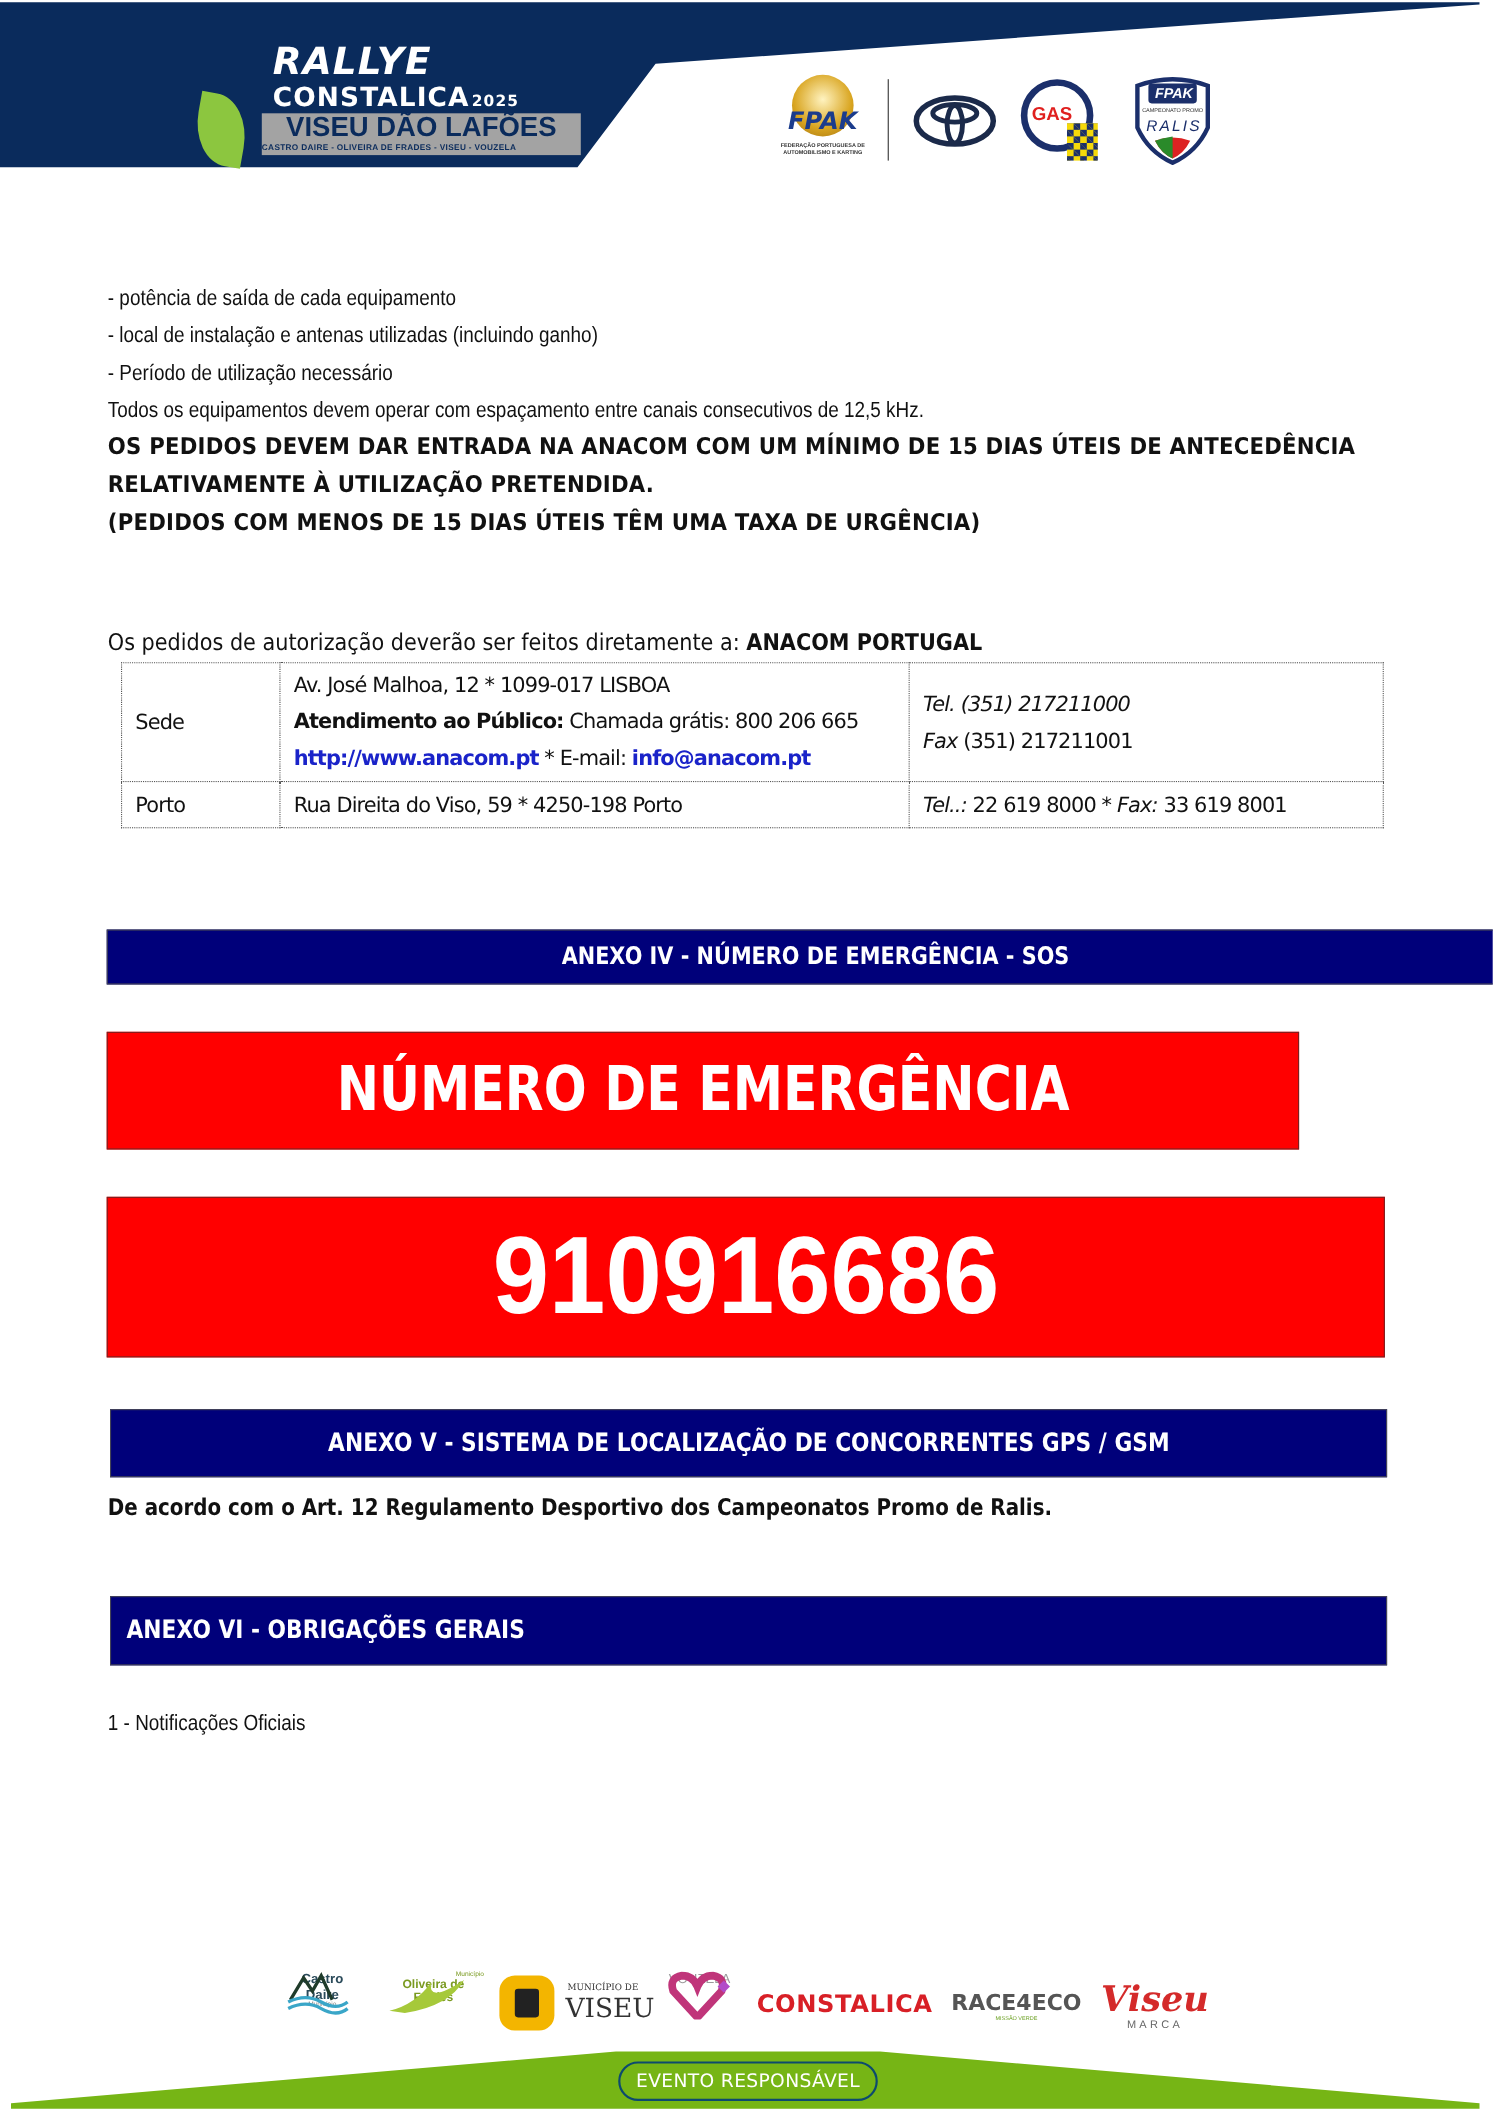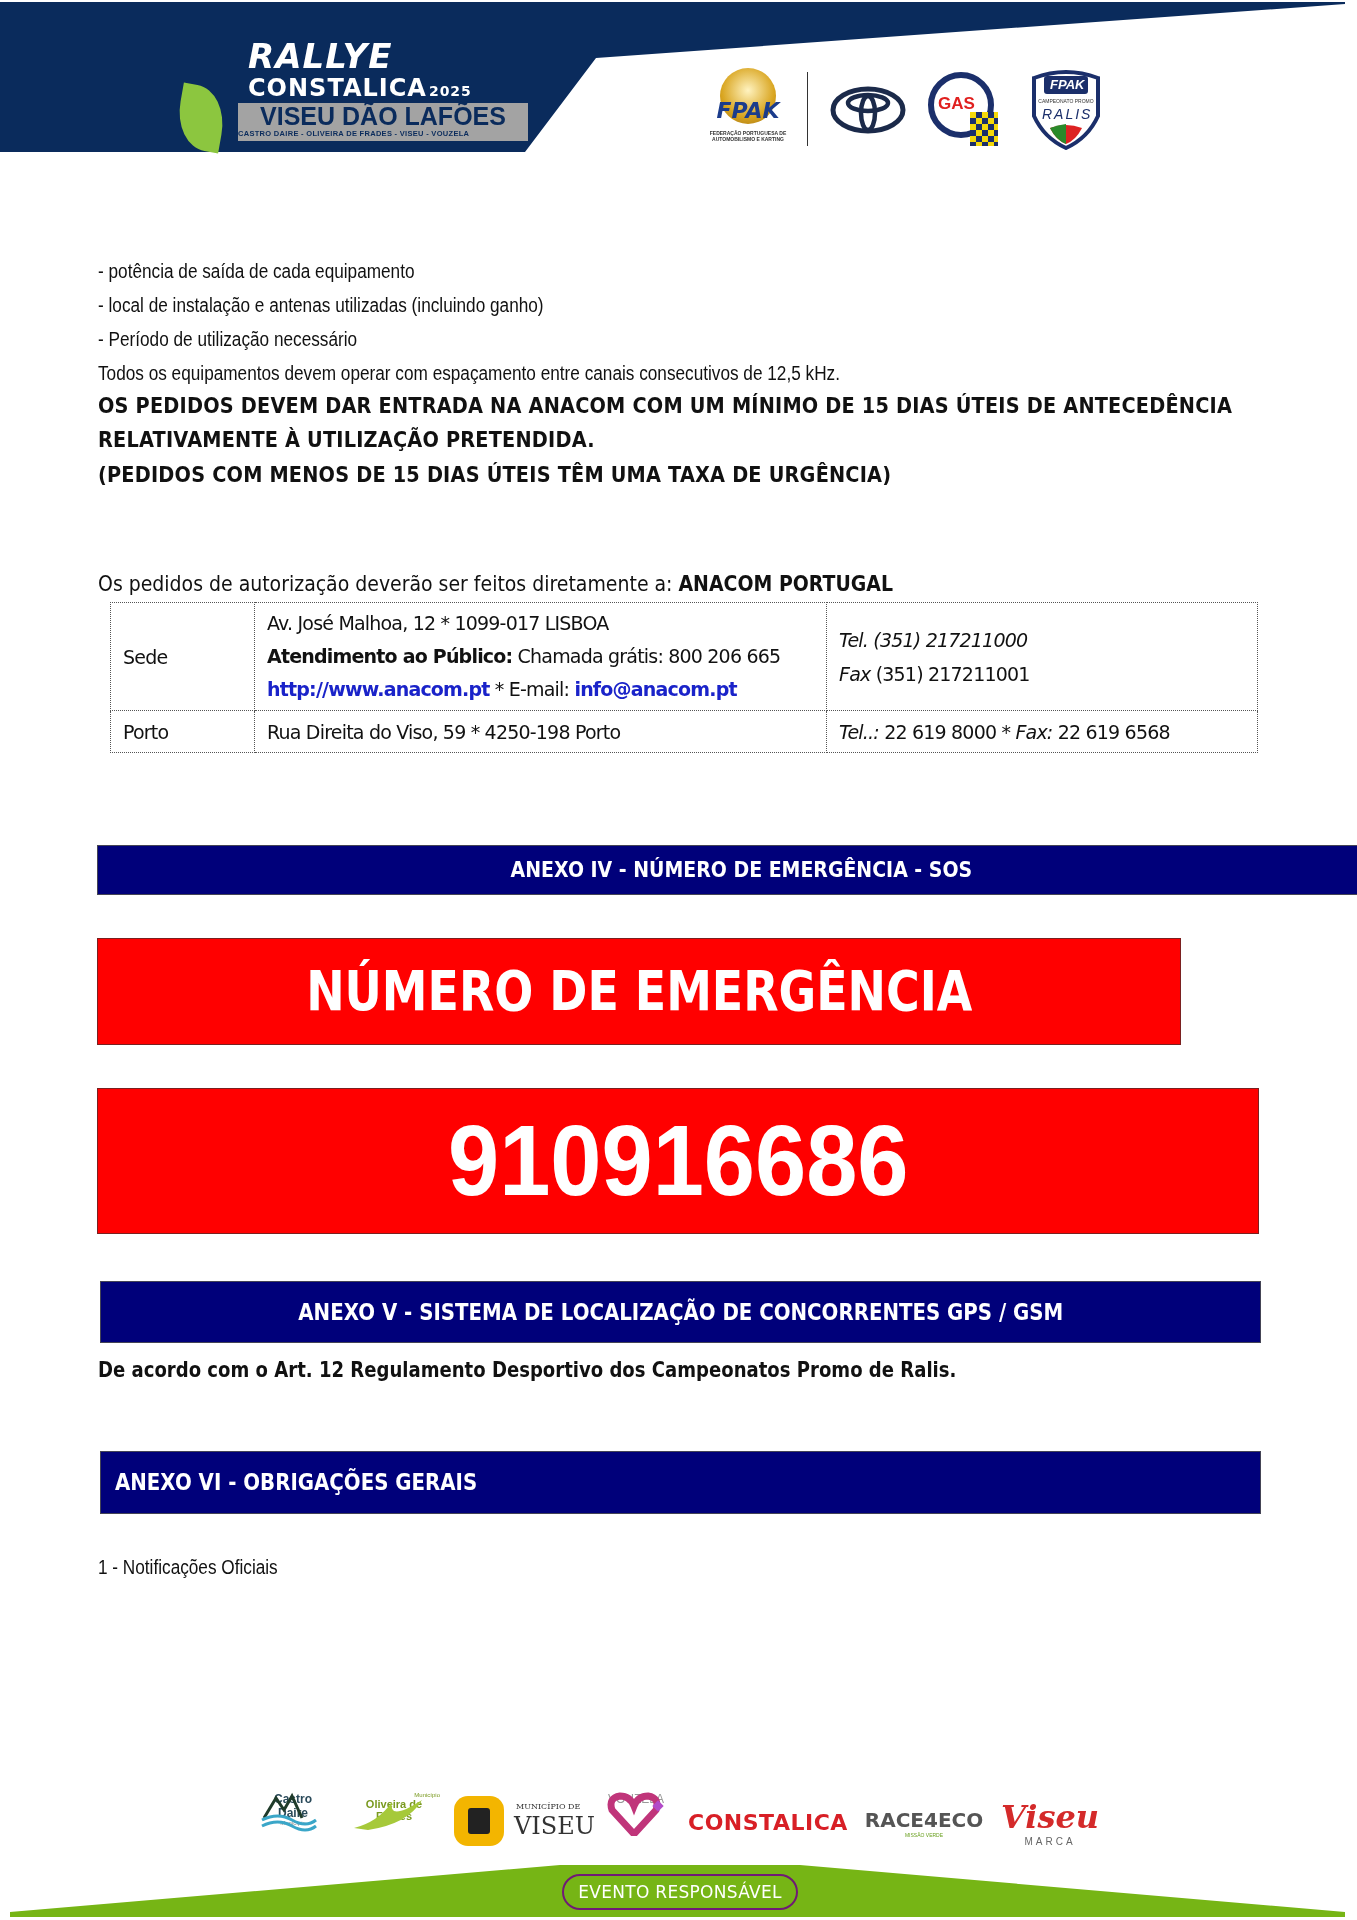--- a/index.html
+++ b/index.html
@@ -60,21 +60,21 @@
   .bar-navy { position: absolute; background: #00007a; border: 1px solid #445; color: #fff; font-family: "DejaVu Sans", sans-serif; font-weight: bold; white-space: nowrap; }
   .bar-navy span { display: inline-block; transform: scaleX(0.86); }
   .bar-red { position: absolute; background: #ff0000; border: 1px solid #7a2020; color: #fff; text-align: center; white-space: nowrap; }
 
   .para-bold { position: absolute; left: 98px; top: 1358px; font-family: "DejaVu Sans", sans-serif; font-weight: bold; font-size: 21px; color: #111; transform: scaleX(0.86); transform-origin: left center; white-space: nowrap; }
 
   
   .footer { position: absolute; left: 0; top: 1780px; width: 1357px; height: 140px; }
   .footer svg { position: absolute; left: 0; top: 0; }
   .f-logo { position: absolute; top: 12px; text-align: center; }
-  .evento { position: absolute; left: 562px; top: 94px; width: 236px; height: 36px; border: 2px solid #701a75; border-radius: 18px; color: #fff; font-family: "DejaVu Sans", sans-serif; font-size: 17px; line-height: 32px; text-align: center; letter-spacing: 0.3px; }
+  .evento { position: absolute; left: 562px; top: 94px; width: 236px; height: 36px; border: 2px solid #0c4a6e; border-radius: 18px; color: #fff; font-family: "DejaVu Sans", sans-serif; font-size: 17px; line-height: 32px; text-align: center; letter-spacing: 0.3px; }
 </style>
 </head>
 <body>
 
 <div class="header">
   <svg class="band" width="1357" height="160">
     <polygon points="0,2 1345,2 1345,4 596,58 525,152 0,152" fill="#0a2b5c"></polygon>
   </svg>
 
   <div class="logo-block">
@@ -142,21 +142,21 @@
       <div><a class="lnk">http://www.anacom.pt</a><span> * E-mail: </span><a class="lnk">info@anacom.pt</a></div>
     </td>
     <td class="sede-lines">
       <div style="line-height:34px;"><span class="it">Tel.</span><span class="it"> (351) 217211000</span></div>
       <div style="line-height:34px;"><span class="it">Fax</span><span> (351) 217211001</span></div>
     </td>
   </tr>
   <tr class="row3">
     <td class="c1">Porto</td>
     <td class="c2">Rua Direita do Viso, 59 * 4250-198 Porto</td>
-    <td><span class="it">Tel..:</span><span> 22 619 8000 * </span><span class="it">Fax:</span><span> 22 619 6568</span></td>
+    <td><span class="it">Tel..:</span><span> 22 619 8000 * </span><span class="it">Fax:</span><span> 33 619 8001</span></td>
   </tr>
 </tbody>
   </table>
 
 <div class="bar-navy" style="left:97px; top:845px; width:1288px; height:50px; line-height:48px; text-align:center; font-size:22px;">
   <span>ANEXO IV - NÚMERO DE EMERGÊNCIA - SOS</span>
 </div>
 
 <div class="bar-red" style="left:97px; top:938px; width:1084px; height:107px; line-height:104px; font-family:'DejaVu Sans',sans-serif; font-weight:bold; font-size:56px;">
   <span style="display:inline-block; transform:scaleX(0.82);">NÚMERO DE EMERGÊNCIA</span>

